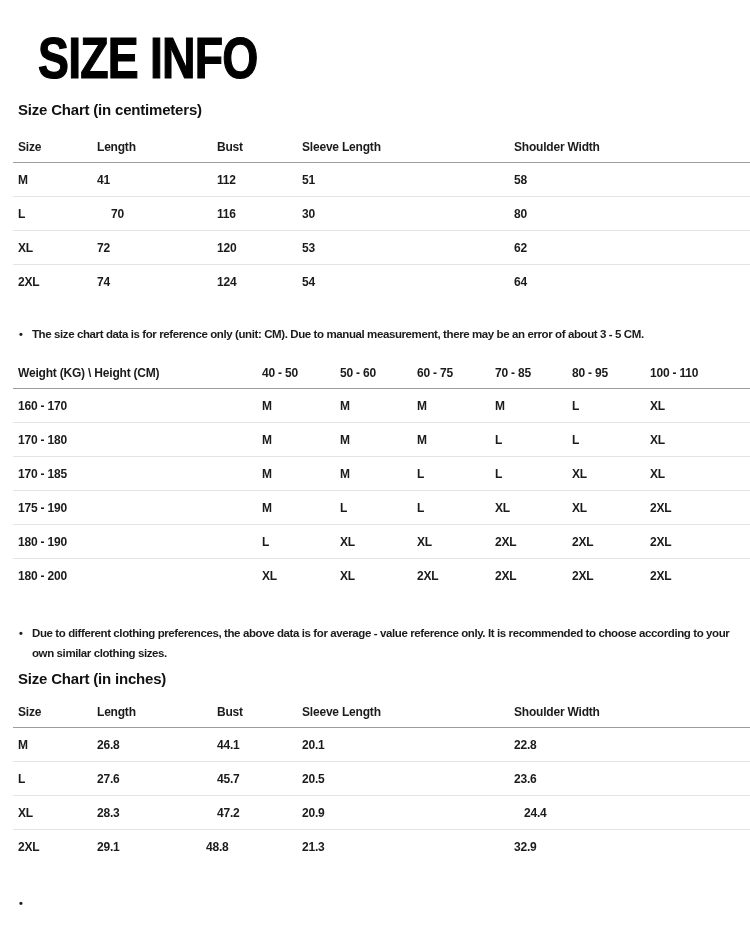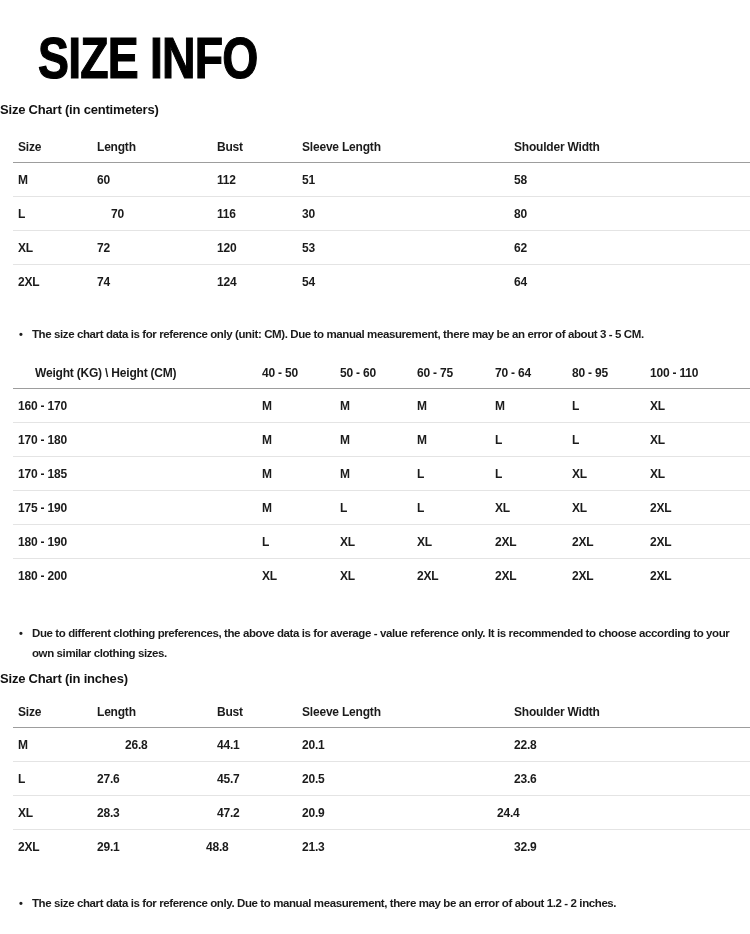--- a/index.html
+++ b/index.html
@@ -11,22 +11,22 @@
 
   .title {
     margin:36px 0 0 38px; height:44px; line-height:44px;
     font-size:58px; font-weight:700; color:#000;
     -webkit-text-stroke:1.2px #000;
     letter-spacing:-1px; white-space:nowrap;
     transform:scaleX(0.80); transform-origin:left center;
   }
 
   .section-label {
-    height:14px; line-height:14px;
-    font-size:13px; font-weight:700; letter-spacing:-0.2px; color:#111;
+    margin-left:18px; height:14px; line-height:14px;
+    font-size:15px; font-weight:700; letter-spacing:-0.2px; color:#111;
   }
   #label-cm { margin-top:23px; }
   #label-in { margin-top:9px; }
 
   .table { position:relative; width:750px; }
   #table-cm  { margin-top:14px; }
   #table-fit { margin-top:13px; }
   #table-in  { margin-top:10px; }
 
   .trow { position:relative; height:34px; }
@@ -67,21 +67,21 @@
   <div class="table" id="table-cm">
       <div class="trow head">
         <span class="cell" style="left: 18px;">Size</span>
         <span class="cell" style="left: 97px;">Length</span>
         <span class="cell" style="left: 217px;">Bust</span>
         <span class="cell" style="left: 302px;">Sleeve Length</span>
         <span class="cell" style="left: 514px;">Shoulder Width</span>
       </div>
       <div class="trow body">
         <span class="cell" style="left: 18px;">M</span>
-        <span class="cell" style="left: 97px;">60</span>
+        <span class="cell" style="left: 97px;">41</span>
         <span class="cell" style="left: 217px;">112</span>
         <span class="cell" style="left: 302px;">51</span>
         <span class="cell" style="left: 514px;">58</span>
       </div>
       <div class="trow body">
         <span class="cell" style="left: 18px;">L</span>
         <span class="cell" style="left: 97px; margin-left: 14px;">70</span>
         <span class="cell" style="left: 217px;">116</span>
         <span class="cell" style="left: 302px;">30</span>
         <span class="cell" style="left: 514px;">80</span>
@@ -102,25 +102,25 @@
       </div>
     </div>
 
   <div class="note" id="note-cm">
     <span class="bullet">•</span>
     <span class="note-text">The size chart data is for reference only (unit: CM). Due to manual measurement, there may be an error of about 3 - 5 CM.</span>
   </div>
 
   <div class="table" id="table-fit">
       <div class="trow head">
-        <span class="cell" style="left: 18px; margin-left: 17px;">Weight (KG) \ Height (CM)</span>
+        <span class="cell" style="left: 18px;">Weight (KG) \ Height (CM)</span>
         <span class="cell" style="left: 262px;">40 - 50</span>
         <span class="cell" style="left: 340px;">50 - 60</span>
         <span class="cell" style="left: 417px;">60 - 75</span>
-        <span class="cell" style="left: 495px;">70 - 64</span>
+        <span class="cell" style="left: 495px;">70 - 85</span>
         <span class="cell" style="left: 572px;">80 - 95</span>
         <span class="cell" style="left: 650px;">100 - 110</span>
       </div>
       <div class="trow body">
         <span class="cell" style="left: 18px;">160 - 170</span>
         <span class="cell" style="left: 262px;">M</span>
         <span class="cell" style="left: 340px;">M</span>
         <span class="cell" style="left: 417px;">M</span>
         <span class="cell" style="left: 495px;">M</span>
         <span class="cell" style="left: 572px;">L</span>
@@ -183,46 +183,45 @@
   <div class="table" id="table-in">
       <div class="trow head">
         <span class="cell" style="left: 18px;">Size</span>
         <span class="cell" style="left: 97px;">Length</span>
         <span class="cell" style="left: 217px;">Bust</span>
         <span class="cell" style="left: 302px;">Sleeve Length</span>
         <span class="cell" style="left: 514px;">Shoulder Width</span>
       </div>
       <div class="trow body">
         <span class="cell" style="left: 18px;">M</span>
-        <span class="cell" style="left: 97px; margin-left: 28px;">26.8</span>
+        <span class="cell" style="left: 97px;">26.8</span>
         <span class="cell" style="left: 217px;">44.1</span>
         <span class="cell" style="left: 302px;">20.1</span>
         <span class="cell" style="left: 514px;">22.8</span>
       </div>
       <div class="trow body">
         <span class="cell" style="left: 18px;">L</span>
         <span class="cell" style="left: 97px;">27.6</span>
         <span class="cell" style="left: 217px;">45.7</span>
         <span class="cell" style="left: 302px;">20.5</span>
         <span class="cell" style="left: 514px;">23.6</span>
       </div>
       <div class="trow body">
         <span class="cell" style="left: 18px;">XL</span>
         <span class="cell" style="left: 97px;">28.3</span>
         <span class="cell" style="left: 217px;">47.2</span>
         <span class="cell" style="left: 302px;">20.9</span>
-        <span class="cell" style="left: 497px;">24.4</span>
+        <span class="cell" style="left: 524px;">24.4</span>
       </div>
       <div class="trow body last">
         <span class="cell" style="left: 18px;">2XL</span>
         <span class="cell" style="left: 97px;">29.1</span>
         <span class="cell" style="left: 206px;">48.8</span>
         <span class="cell" style="left: 302px;">21.3</span>
         <span class="cell" style="left: 514px;">32.9</span>
       </div>
     </div>
 
   <div class="note" id="note-in">
     <span class="bullet">•</span>
-    <span class="note-text">The size chart data is for reference only. Due to manual measurement, there may be an error of about 1.2 - 2 inches.</span>
   </div>
 
 </div>
 
 </body></html>

